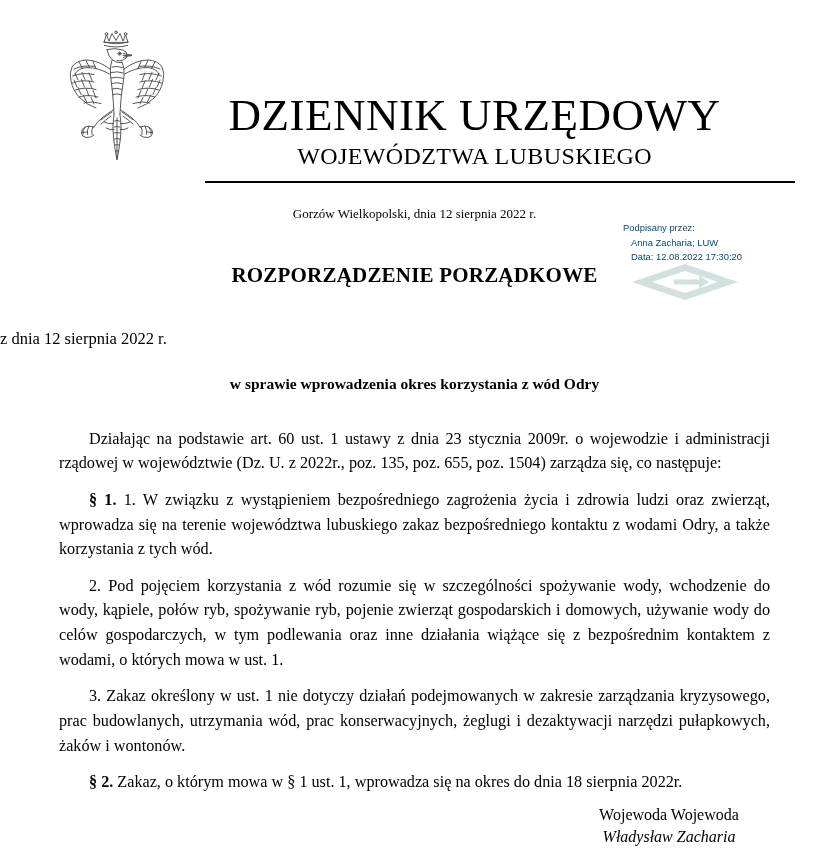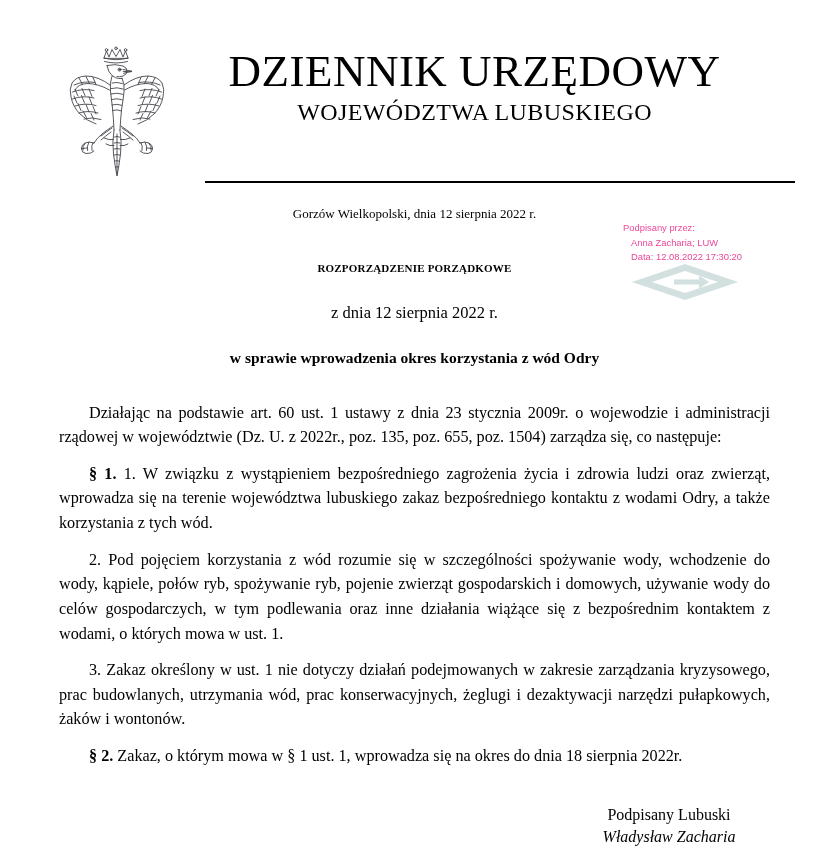--- a/index.html
+++ b/index.html
@@ -22,21 +22,21 @@
     position: relative;
     width: 829px;
     height: 855px;
     padding: 0;
   }
 
   
   .masthead {
     position: relative;
     display: flex;
-    align-items: flex-start;
+    align-items: flex-end;
     padding: 34px 34px 0 34px;
     height: 170px;
     font-family: Liberation Serif, serif;
   }
   .emblem {
     width: 112px;
     height: 148px;
     flex: 0 0 112px;
     margin-left: 26px;
     margin-top: 4px;
@@ -88,21 +88,21 @@
   }
 
   
   .sig-stamp {
     position: absolute;
     left: 623px;
     top: 221px;
     width: 150px;
     height: 84px;
     font-family: "Liberation Sans", "DejaVu Sans", sans-serif;
-    color: #ec4899;
+    color: #0c4a6e;
     pointer-events: auto;
   }
   .sig-line {
     font-size: 9.4px;
     line-height: 1.55;
     white-space: nowrap;
   }
   .sig-line.l1 { padding-left: 0px; }
   .sig-line.l2 { padding-left: 8px; }
   .sig-line.l3 { padding-left: 8px; }
@@ -113,27 +113,27 @@
     width: 118px;
     height: 44px;
   }
   .sig-logo svg { display: block; width: 100%; height: 100%; }
 
   
   .doc-title {
     margin-top: 38px;
     text-align: center;
     font-weight: bold;
-    font-size: 11px;
+    font-size: 21px;
     line-height: 1.42;
     letter-spacing: 0.2px;
   }
   .doc-date {
-    margin-top: 26px;
-    text-align: center;
+    margin-top: 38px;
+    text-align: left;
     font-size: 16.5px;
   }
   .doc-subject {
     margin-top: 26px;
     text-align: center;
     font-weight: bold;
     font-size: 15.5px;
   }
 
   
@@ -333,17 +333,17 @@
       <span>3. Zakaz określony w ust. 1 nie dotyczy działań podejmowanych w zakresie zarządzania kryzysowego, prac budowlanych, utrzymania wód, prac konserwacyjnych, żeglugi i dezaktywacji narzędzi pułapkowych, żaków i wontonów.</span>
     </p>
 
     <p class="para">
       <span class="sec">§ 2.</span><span> Zakaz, o którym mowa w § 1 ust. 1, wprowadza się na okres do dnia 18 sierpnia 2022r.</span>
     </p>
 
   </div>
 
   <div class="footer-sign">
-    <div class="office">Podpisany Lubuski</div>
+    <div class="office">Wojewoda Wojewoda</div>
     <div class="name">Władysław Zacharia</div>
   </div>
 
 </div>
 
 </body></html>

